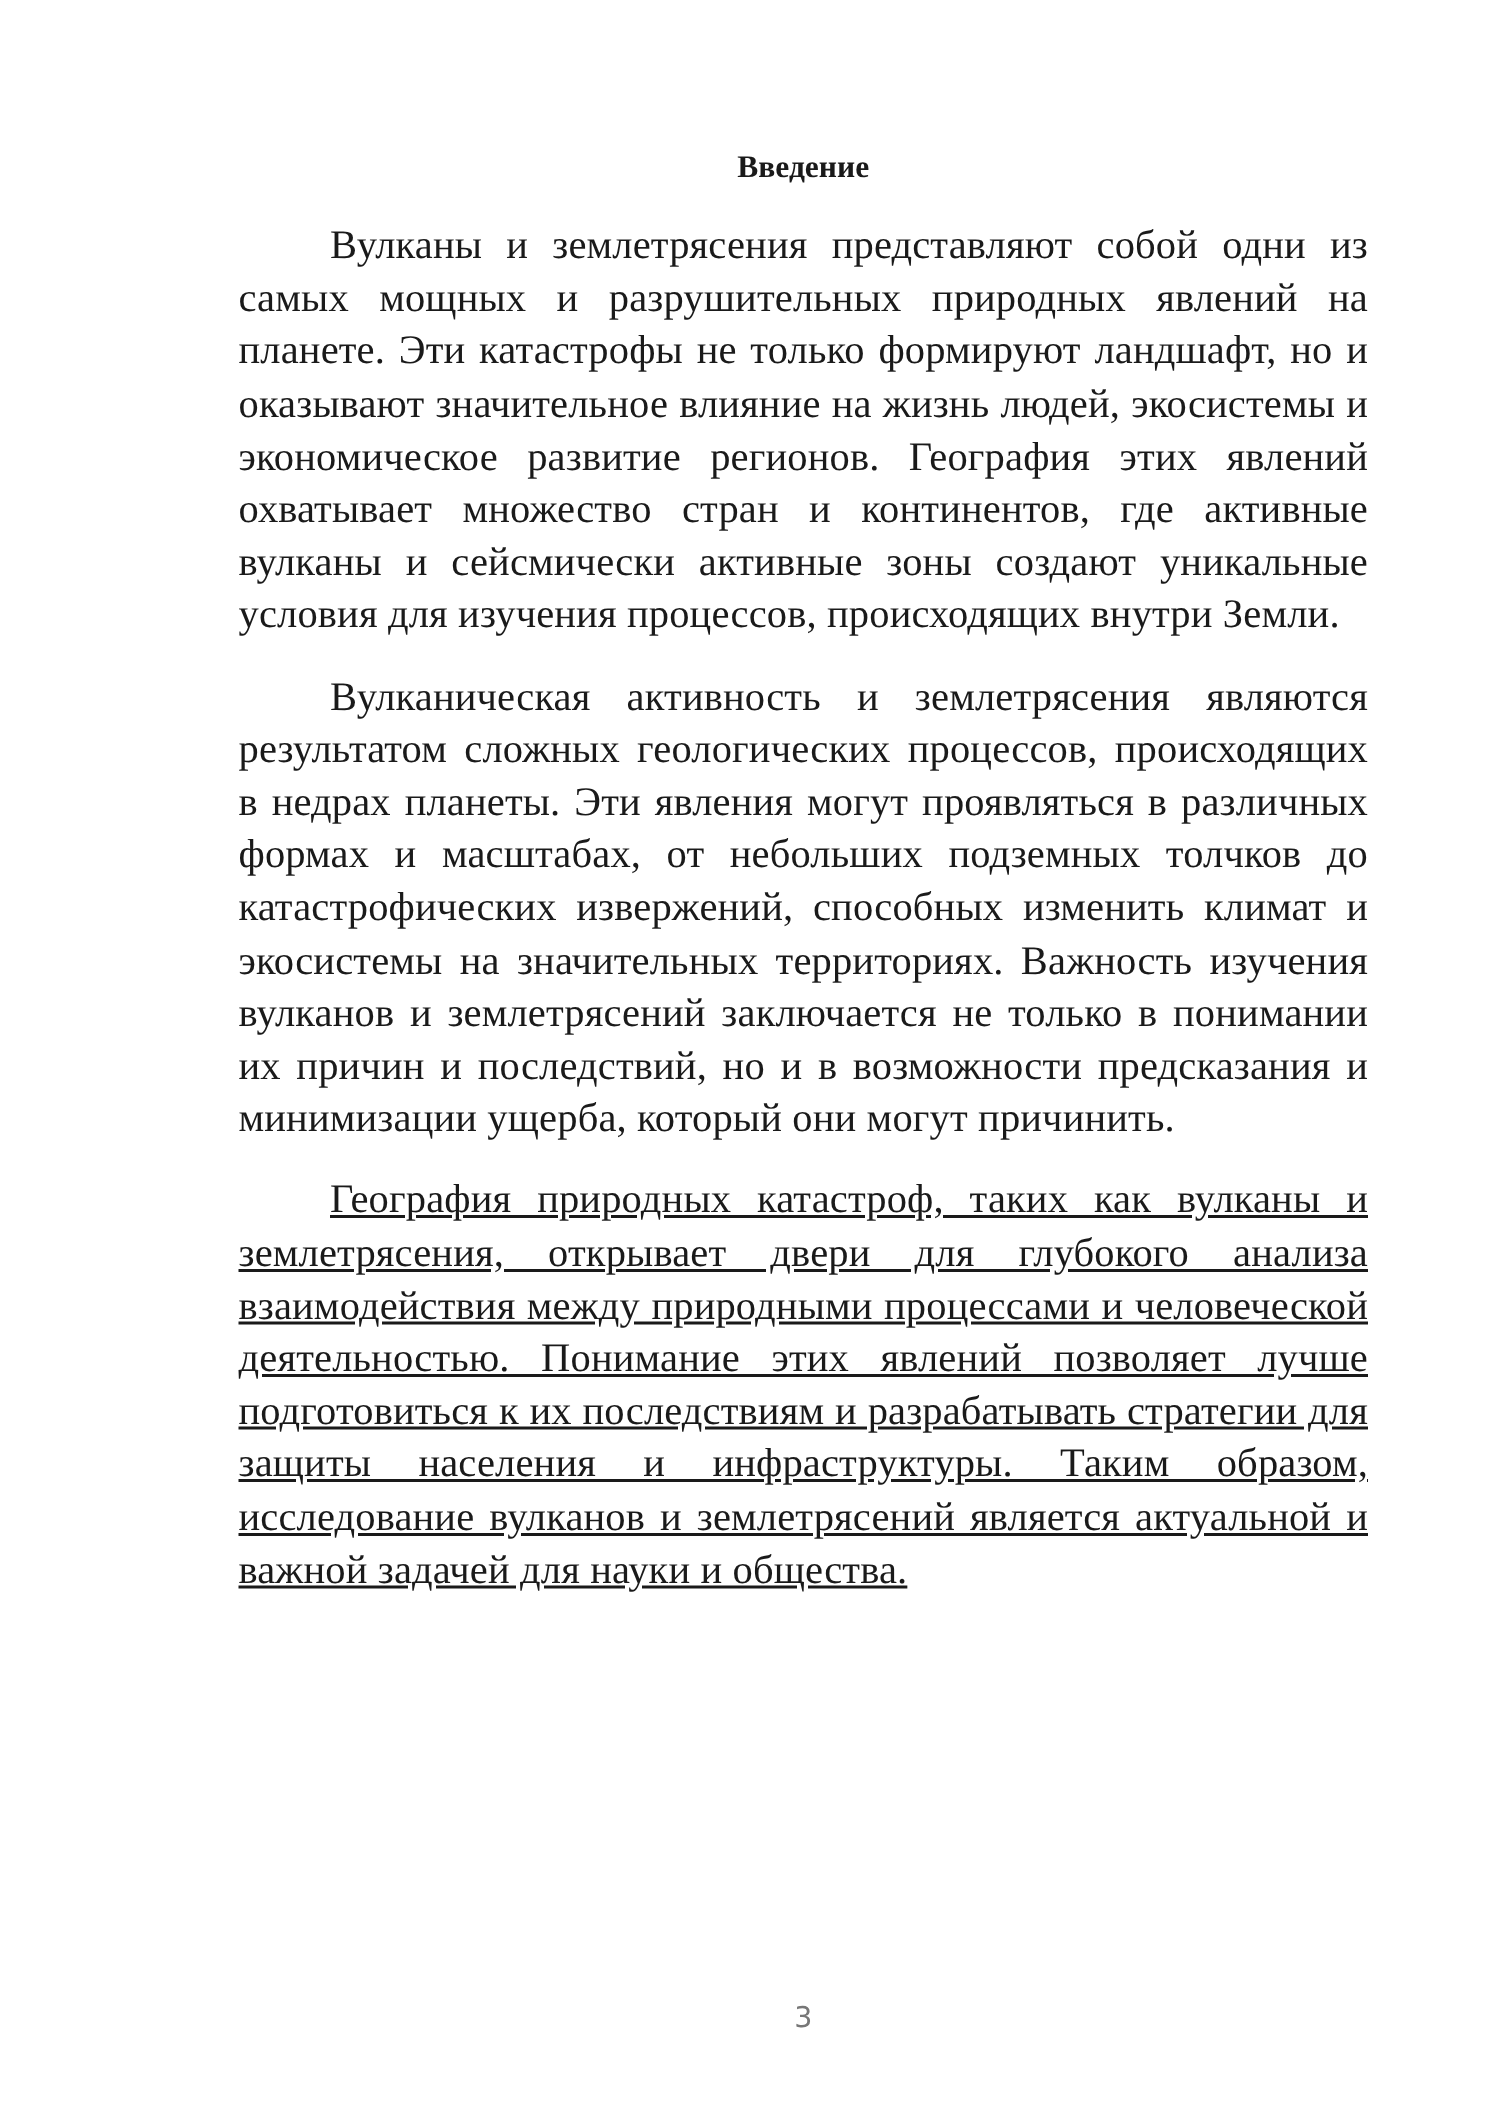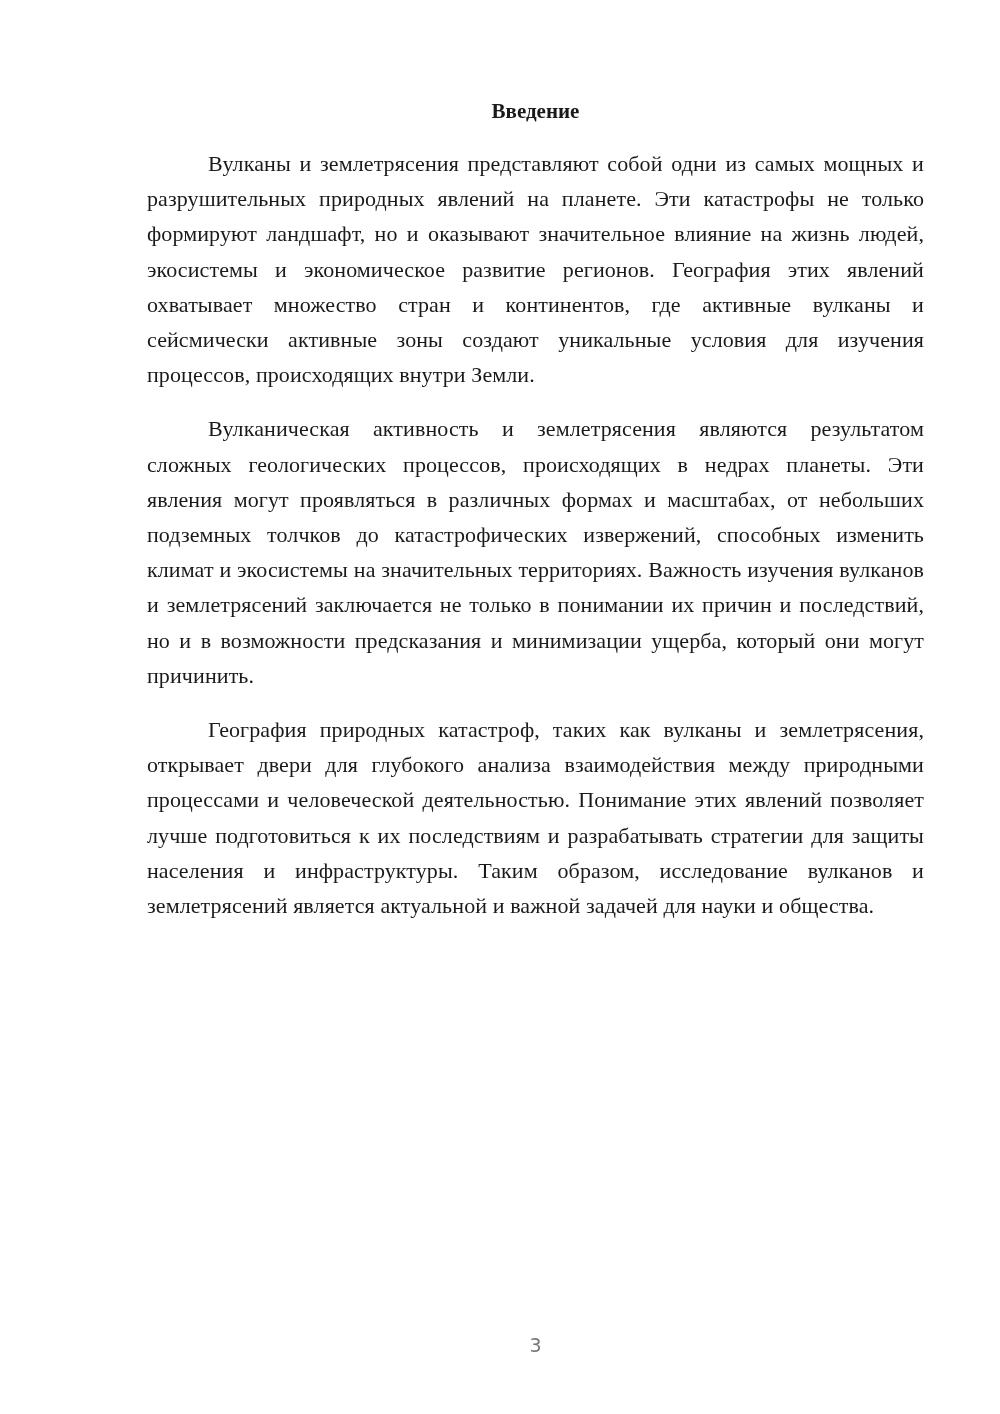--- a/index.html
+++ b/index.html
@@ -31,30 +31,30 @@
     }
     .title {
       text-align: center;
       font-weight: bold;
       font-size: 21px;
       line-height: 30px;
       margin: 0 0 0 0;
       padding-left: 0;
     }
     .para {
-      margin: 4px;
-      font-size: 22px;
+      margin: 16px;
+      font-size: 27px;
       line-height: 35.2px;
       text-align: justify;
       text-indent: 61px;
       letter-spacing: 0.1px;
     }
     .p1 { margin-top: 20px; }
     .p2 { margin-top: 19px; font-family: Liberation Serif, serif; }
-    .p3 { margin-top: 19px; }
+    .p3 { margin-top: 19px; text-decoration: underline; }
     .page-number {
       position: absolute;
       left: 0;
       width: 1071px;
       top: 1334px;
       text-align: center;
       font-family: "DejaVu Sans", sans-serif;
       font-size: 19px;
       color: #777777;
     }

